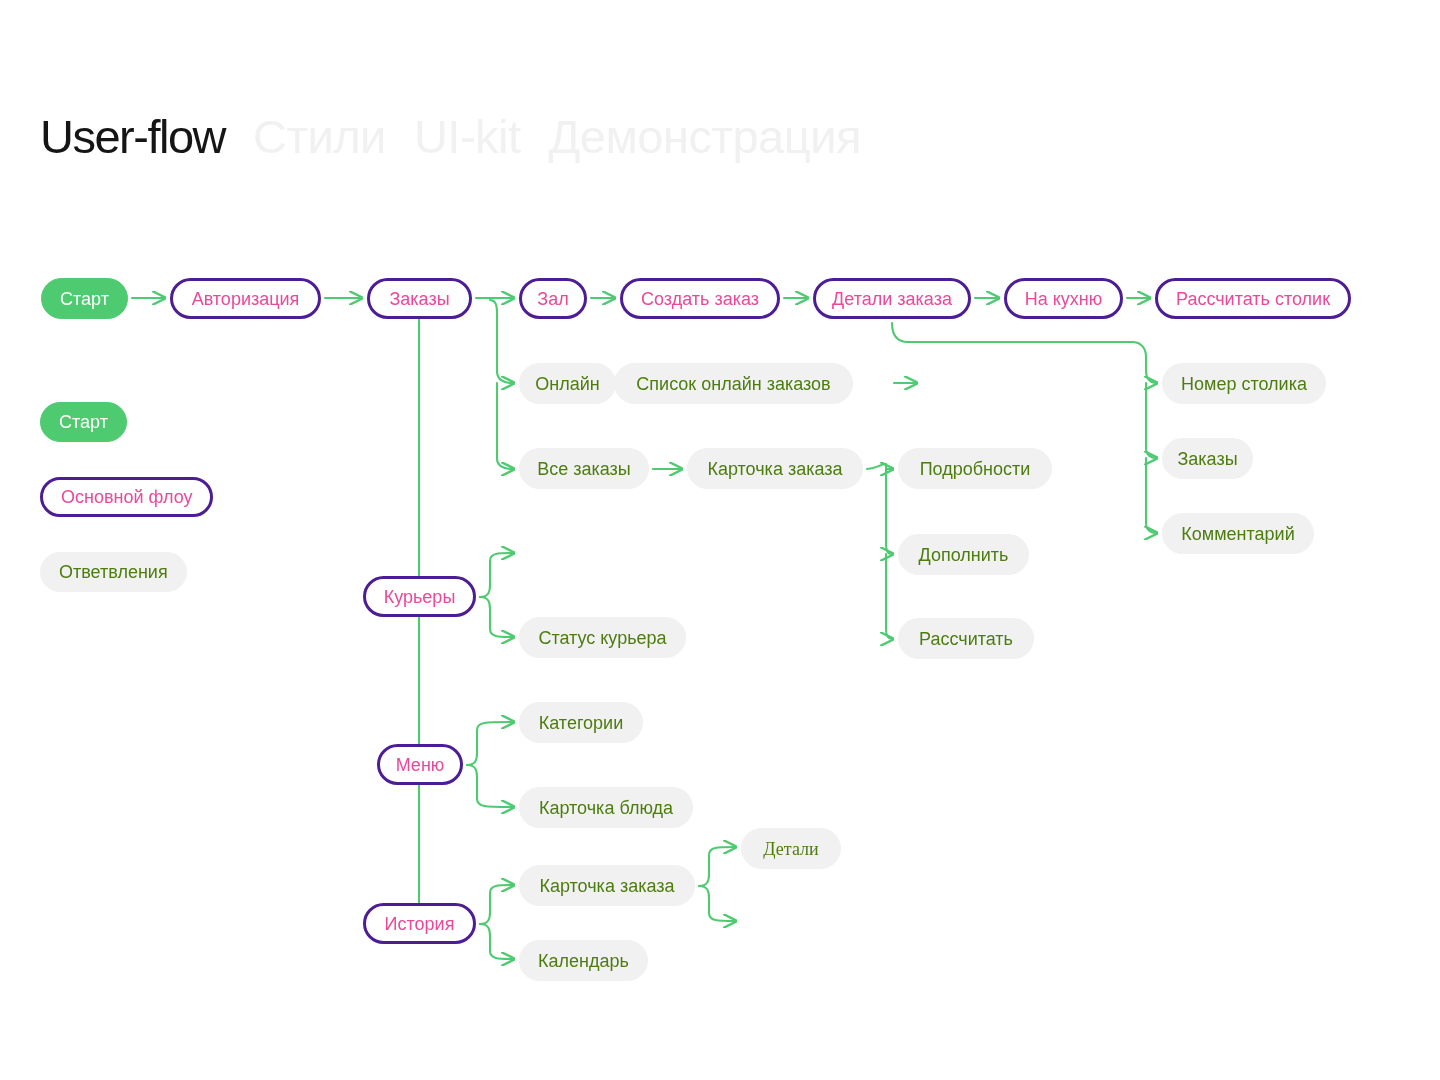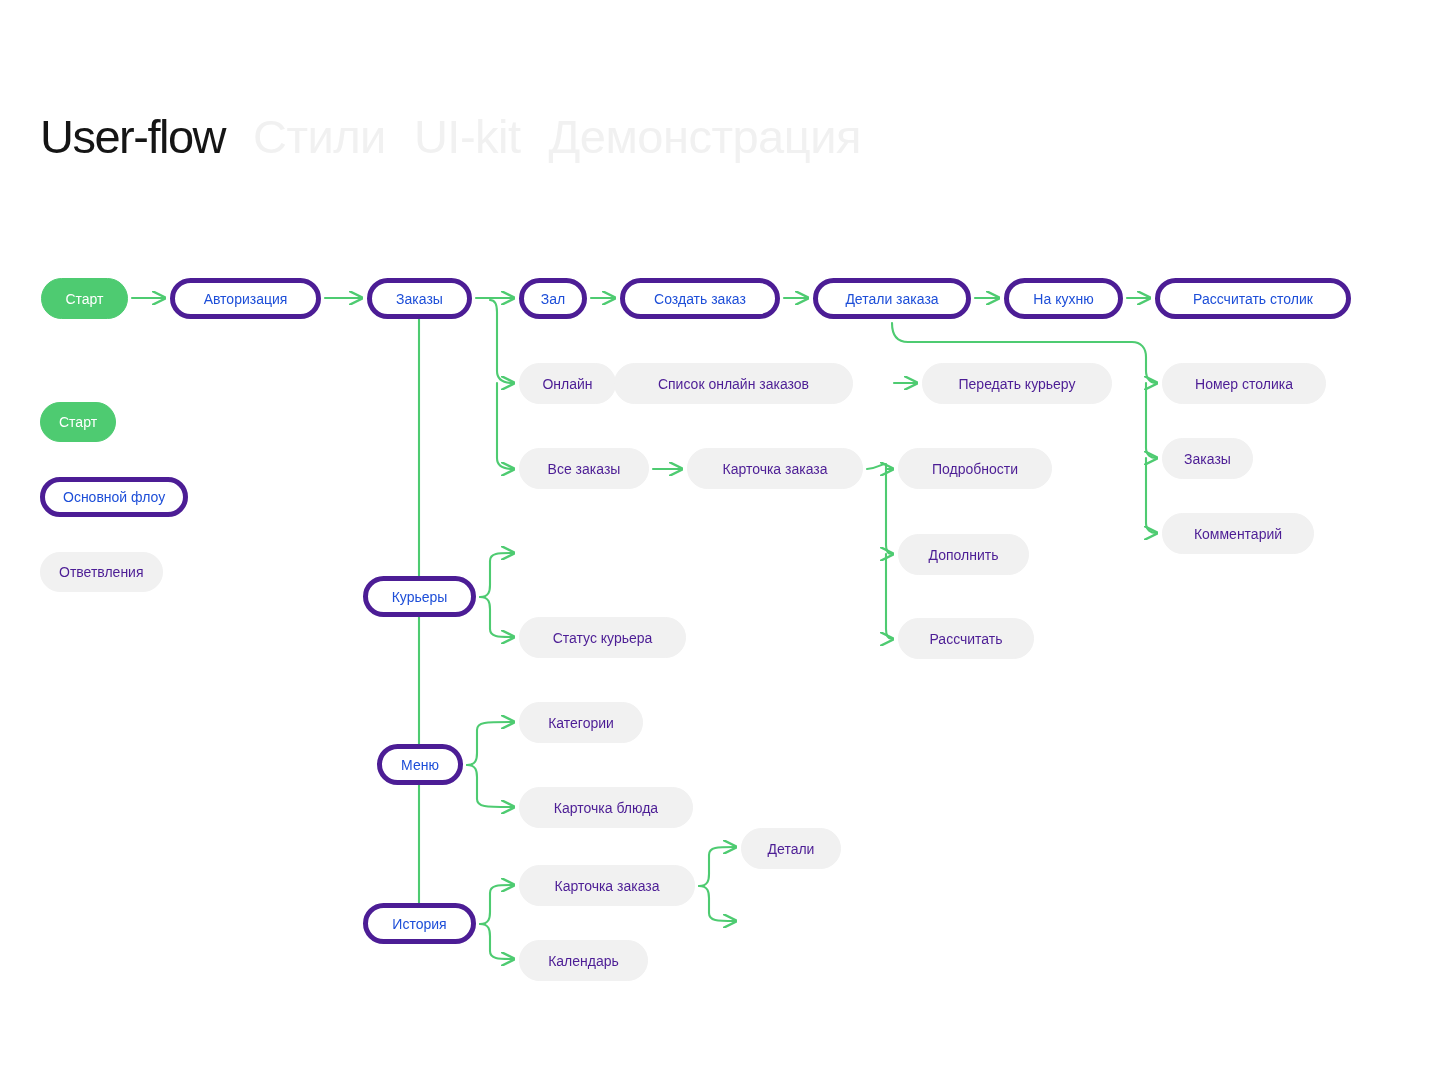--- a/index.html
+++ b/index.html
@@ -55,39 +55,39 @@
     pointer-events: none;
   }
 
   .node {
     position: absolute;
     box-sizing: border-box;
     display: flex;
     align-items: center;
     justify-content: center;
     border-radius: 999px;
-    font-size: 14px;
+    font-size: 18px;
     line-height: 1;
     white-space: nowrap;
     padding: 0 18px;
     height: 40px;
   }
   .node.start {
     background: #4ECB71;
     color: #ffffff;
     border: 1px solid #4ECB71;
   }
   .node.main {
     background: #ffffff;
-    color: #1d4ed8;
-    border: 5px solid #4c1d95;
+    color: #ec4899;
+    border: 3px solid #4c1d95;
   }
   .node.branch {
     background: #f1f1f1;
-    color: #4c1d95;
+    color: #4d7c0f;
     border: 1px solid #f1f1f1;
   }
 
   
   .legend {
     position: absolute;
     left: 40px;
     top: 402px;
     width: 240px;
   }
@@ -183,21 +183,20 @@
   <div class="node main" style="left: 170px; top: 278px; width: 151px; height: 41px;">Авторизация</div>
   <div class="node main" style="left: 367px; top: 278px; width: 105px; height: 41px;">Заказы</div>
   <div class="node main" style="left: 519px; top: 278px; width: 68px; height: 41px;">Зал</div>
   <div class="node main" style="left: 813px; top: 278px; width: 158px; height: 41px;">Детали заказа</div>
   <div class="node main" style="left: 620px; top: 278px; width: 160px; height: 41px;">Создать заказ</div>
   <div class="node main" style="left: 1004px; top: 278px; width: 119px; height: 41px;">На кухню</div>
   <div class="node main" style="left: 1155px; top: 278px; width: 196px; height: 41px;">Рассчитать столик</div>
 
   <div class="node branch" style="left: 519px; top: 363px; width: 97px; height: 41px;">Онлайн</div>
   <div class="node branch" style="left: 614px; top: 363px; width: 239px; height: 41px;">Список онлайн заказов</div>
-  <div class="node branch" style="left: 922px; top: 363px; width: 190px; height: 41px;">Передать курьеру</div>
 
   <div class="node branch" style="left: 1162px; top: 363px; width: 164px; height: 41px;">Номер столика</div>
   <div class="node branch" style="left: 1162px; top: 438px; width: 91px; height: 41px;">Заказы</div>
   <div class="node branch" style="left: 1162px; top: 513px; width: 152px; height: 41px;">Комментарий</div>
 
   <div class="node branch" style="left: 519px; top: 448px; width: 130px; height: 41px;">Все заказы</div>
   <div class="node branch" style="left: 687px; top: 448px; width: 176px; height: 41px;">Карточка заказа</div>
   <div class="node branch" style="left: 898px; top: 448px; width: 154px; height: 41px;">Подробности</div>
   <div class="node branch" style="left: 898px; top: 534px; width: 131px; height: 41px;">Дополнить</div>
   <div class="node branch" style="left: 898px; top: 618px; width: 136px; height: 41px;">Рассчитать</div>
@@ -205,15 +204,15 @@
   <div class="node main" style="left: 363px; top: 576px; width: 113px; height: 41px;">Курьеры</div>
   <div class="node branch" style="left: 519px; top: 617px; width: 167px; height: 41px;">Статус курьера</div>
 
   <div class="node main" style="left: 377px; top: 744px; width: 86px; height: 41px;">Меню</div>
   <div class="node branch" style="left: 519px; top: 702px; width: 124px; height: 41px;">Категории</div>
   <div class="node branch" style="left: 519px; top: 787px; width: 174px; height: 41px;">Карточка блюда</div>
 
   <div class="node main" style="left: 363px; top: 903px; width: 113px; height: 41px;">История</div>
   <div class="node branch" style="left: 519px; top: 865px; width: 176px; height: 41px;">Карточка заказа</div>
   <div class="node branch" style="left: 519px; top: 940px; width: 129px; height: 41px;">Календарь</div>
-  <div class="node branch" style="left: 741px; top: 828px; width: 100px; height: 41px;">Детали</div>
+  <div class="node branch" style="left: 741px; top: 828px; width: 100px; height: 41px; font-family: Liberation Serif, serif;">Детали</div>
 
 </div>
 
 </body></html>

